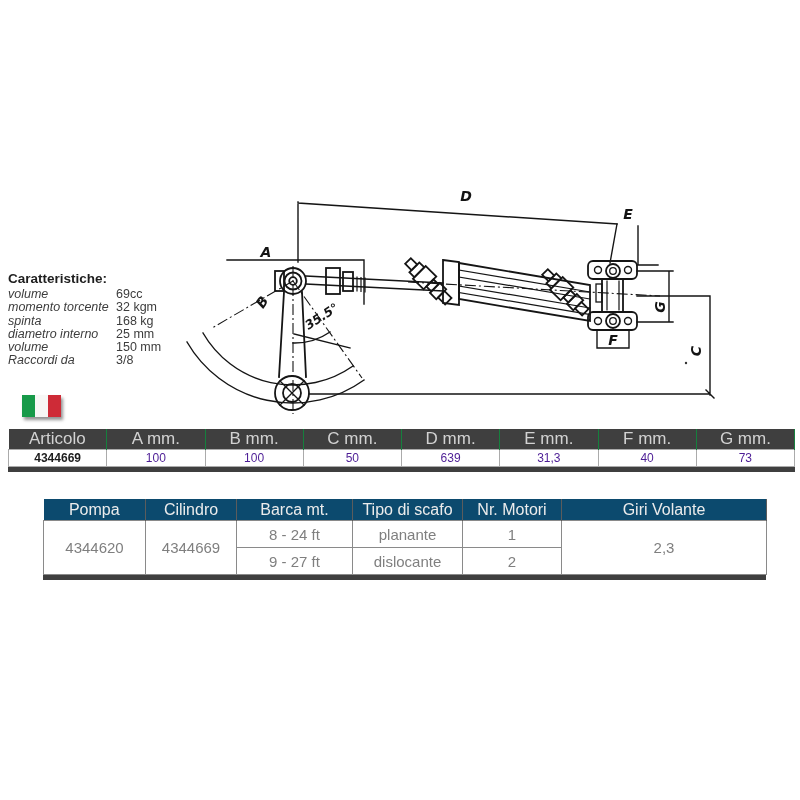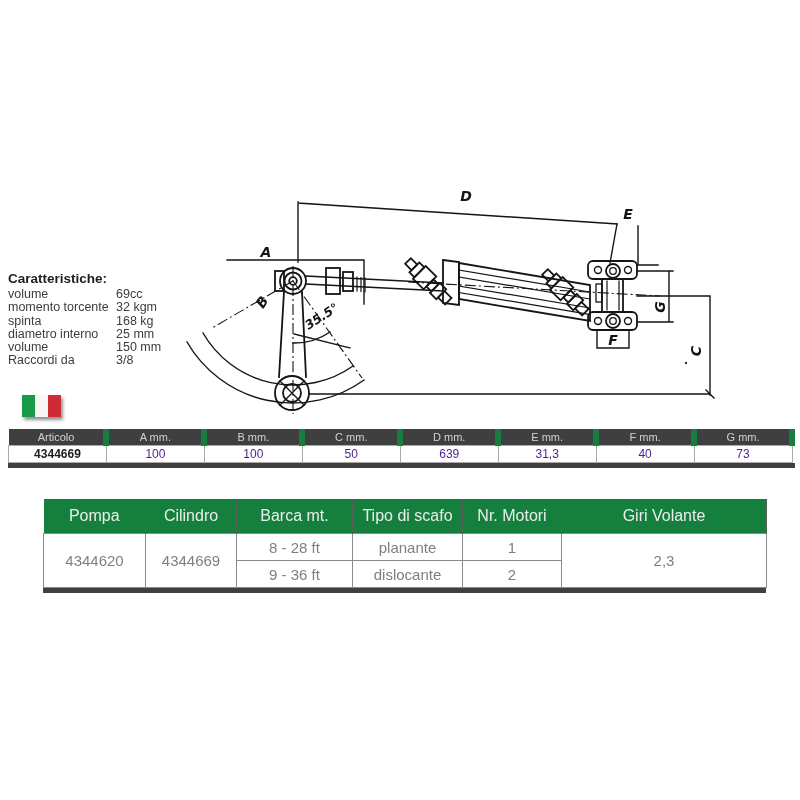--- a/index.html
+++ b/index.html
@@ -7,44 +7,44 @@
 
   
   #drawing{position:absolute;left:0;top:0;width:800px;height:800px;}
   .lbl{font-family:"DejaVu Sans",sans-serif;font-weight:bold;font-style:italic;font-size:14px;fill:#141414;}
   .lbl-sm{font-family:"DejaVu Sans",sans-serif;font-weight:bold;font-style:italic;font-size:12.5px;fill:#141414;}
 
   
   .specs{position:absolute;left:8px;top:271px;color:#3d3d3d;font-size:12.5px;}
   .specs .specs-title{font-size:13.5px;font-weight:bold;color:#1e1e1e;margin:0 0 2px 0;}
   .spec-row{display:flex;line-height:13.3px;}
-  .spec-row .sl{width:108px;}
+  .spec-row .sl{width:108px;font-style:italic;}
   .spec-row .sv{}
 
   
   .flag{position:absolute;left:22px;top:395px;width:39px;height:22px;display:flex;
         box-shadow:2px 3px 3px rgba(60,60,60,.55);}
   .flag .b1{flex:1;background:#179a49;}
   .flag .b2{flex:1;background:#f7f7f5;}
   .flag .b3{flex:1;background:#ce2b37;}
 
   
   .tbl-wrap1{position:absolute;left:8px;top:429px;width:787px;}
   .tbl-wrap2{position:absolute;left:43px;top:499px;width:723px;}
   table{border-collapse:collapse;width:100%;table-layout:fixed;}
   .darkbar{height:5px;background:#3f3f3f;}
 
-  .t1 th{background:#3f3f3f;color:#d2d2d2;font-weight:normal;font-size:11px;
-         height:16px;padding:0;border-right:6px solid #15803d;text-align:center;}
+  .t1 th{background:#3f3f3f;color:#d2d2d2;font-weight:normal;font-size:17px;
+         height:16px;padding:0;border-right:1px solid #15803d;text-align:center;}
   .t1 td{border:1px solid #ababab;font-size:12px;color:#4c1d95;text-align:center;
          height:16px;padding:0;background:#fff;}
   .t1 td.art{font-weight:bold;color:#1c1c1c;}
 
-  .t2 th{background:#15803d;color:#ececec;font-weight:normal;font-size:16px;
-         height:34px;padding:0;border-right:1px solid #5c5c5c;}
+  .t2 th{background:#0c4a6e;color:#ececec;font-weight:normal;font-size:16px;
+         height:21px;padding:0;border-right:1px solid #5c5c5c;}
   .t2 td{border:1px solid #8a8a8a;font-size:15px;color:#7f7f7f;text-align:center;
          height:26px;padding:0;background:#fff;}
 </style>
 </head>
 <body>
 
 <svg id="drawing" viewBox="0 0 800 800" xmlns="http://www.w3.org/2000/svg">
 
   <g stroke="#151515" stroke-width="1.1" fill="none" stroke-dasharray="11 3 2 3">
     <path d="M293,266 V414"></path>
@@ -225,26 +225,26 @@
         <th>Barca mt.</th>
         <th>Tipo di scafo</th>
         <th>Nr. Motori</th>
         <th>Giri Volante</th>
       </tr>
     </thead>
     <tbody>
       <tr>
         <td rowspan="2">4344620</td>
         <td rowspan="2">4344669</td>
-        <td>8 - 28 ft</td>
+        <td>8 - 24 ft</td>
         <td>planante</td>
         <td>1</td>
         <td rowspan="2">2,3</td>
       </tr>
       <tr>
-        <td>9 - 36 ft</td>
+        <td>9 - 27 ft</td>
         <td>dislocante</td>
         <td>2</td>
       </tr>
     </tbody>
   </table>
   <div class="darkbar"></div>
 </div>
 
 </body></html>

